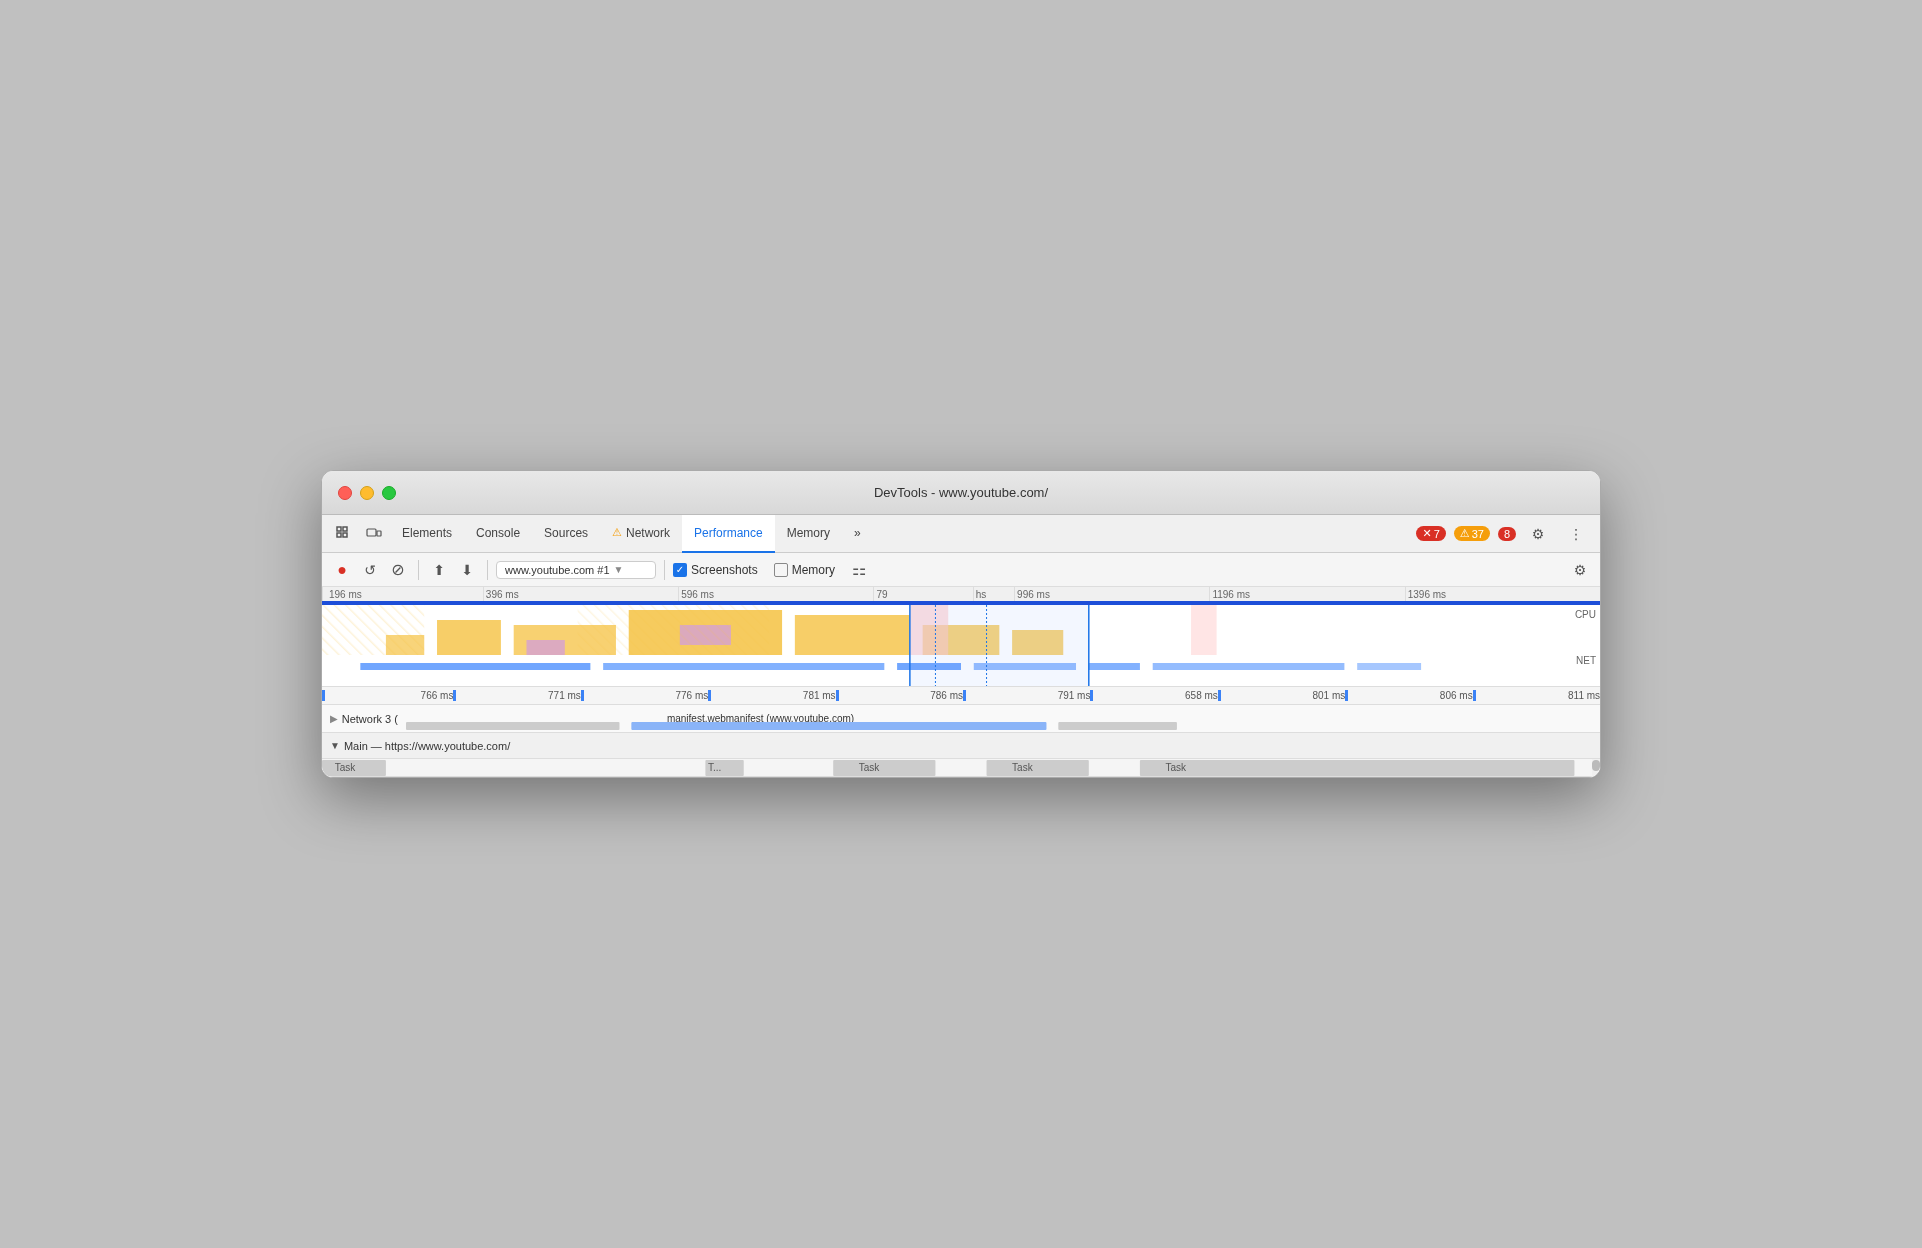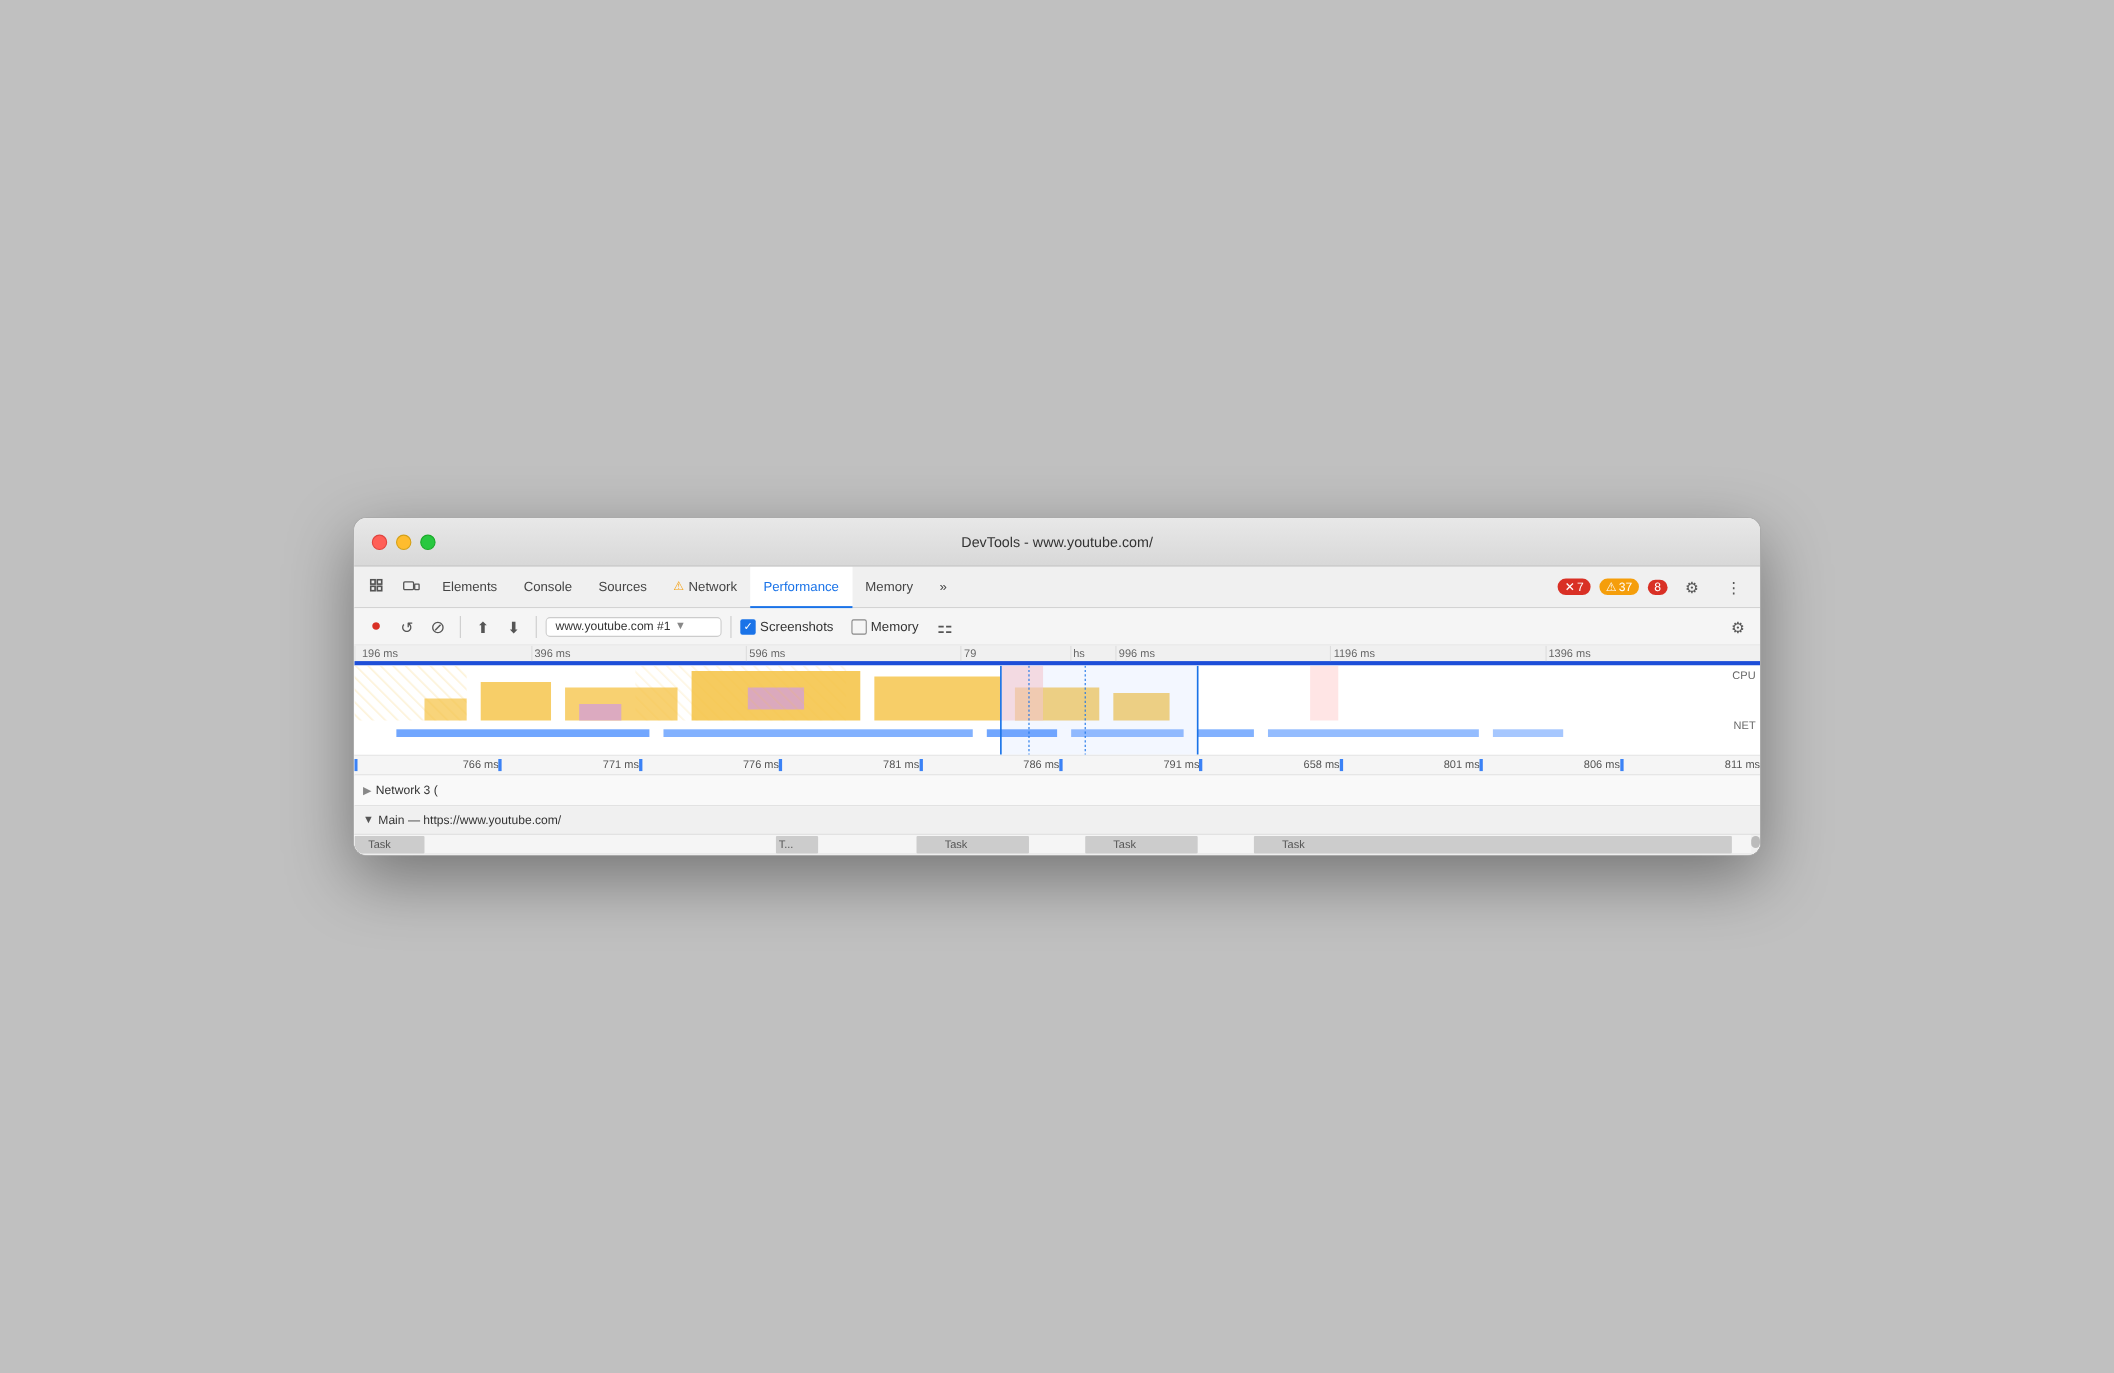--- a/index.html
+++ b/index.html
@@ -530,20 +530,29 @@
         <div class="time-mark">791 ms</div>
         <div class="time-mark">658 ms</div>
         <div class="time-mark">801 ms</div>
         <div class="time-mark">806 ms</div>
         <div class="time-mark">811 ms</div>
       </div>
 
       <div class="network-row">
         <span class="network-row-arrow">▶</span>
         <span>Network 3 (</span>
+        <div class="network-bar-container">
+          <span style="position:absolute; left:22%; font-size:10px; color:#333; top:0; white-space:nowrap;">manifest.webmanifest (www.youtube.com)</span>
+
+          <svg width="100%" height="14" style="position:absolute;top:7px;">
+            <rect x="0%" y="2" width="18%" height="8" fill="#ccc" rx="1"></rect>
+            <rect x="19%" y="2" width="35%" height="8" fill="#8ab4f8" rx="1"></rect>
+            <rect x="55%" y="2" width="10%" height="8" fill="#ccc" rx="1"></rect>
+          </svg>
+        </div>
       </div>
 
       <div class="main-section-header">
         <span class="collapse-arrow">▼</span>
         <span>Main — https://www.youtube.com/</span>
       </div>
 
       <div class="flame-grid" style="position:relative; flex:1; overflow:hidden;">
 
         <div class="task-bar-row">

